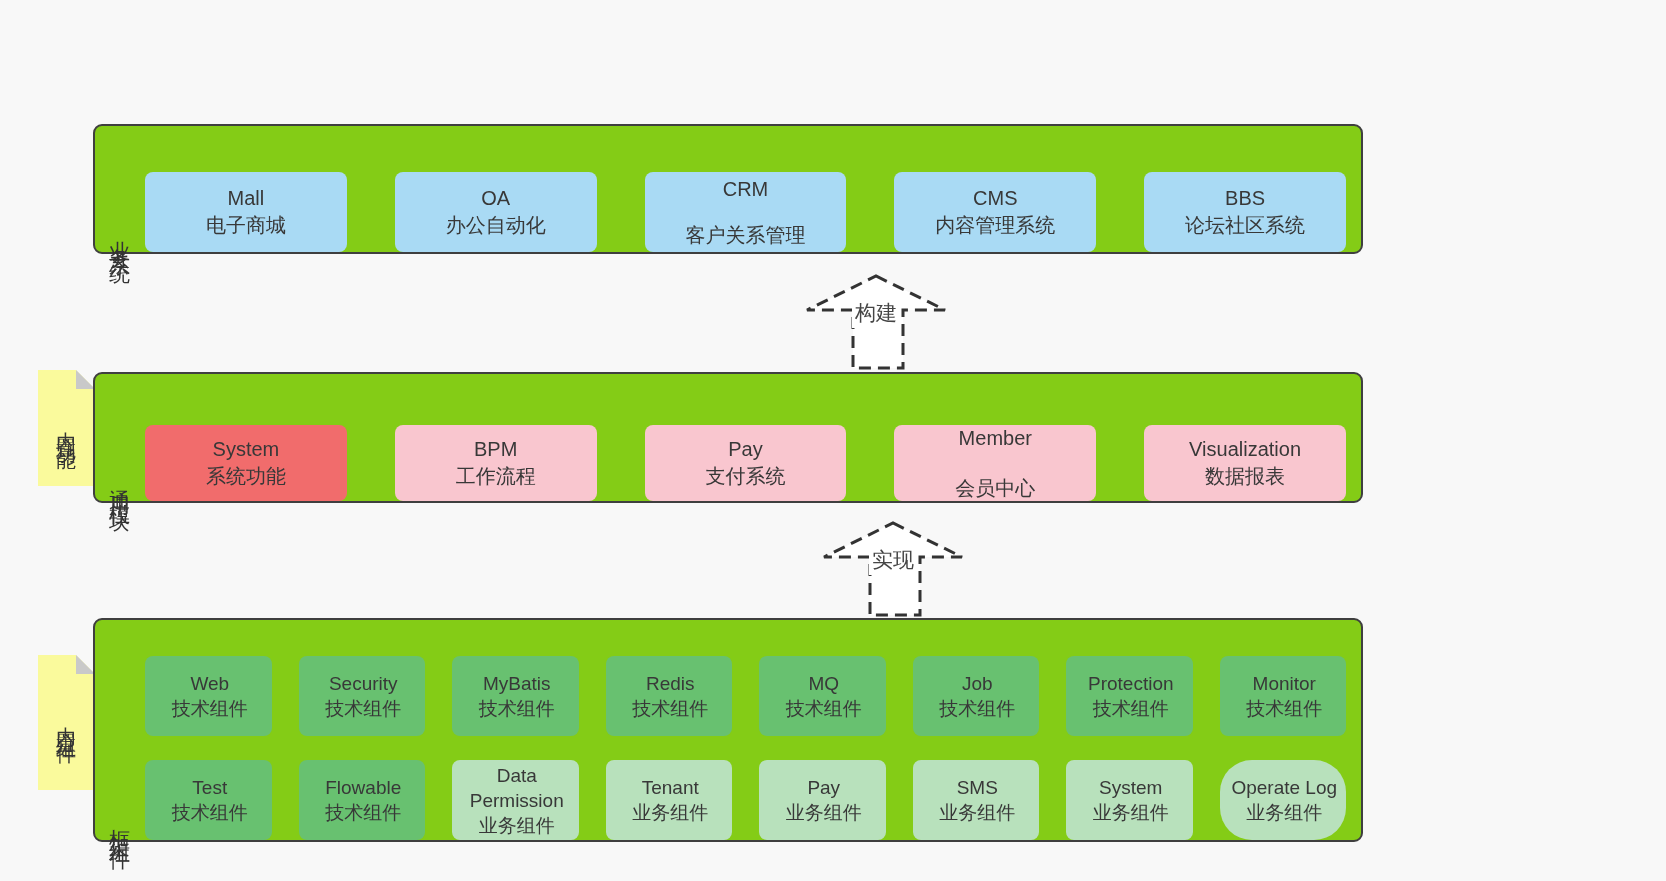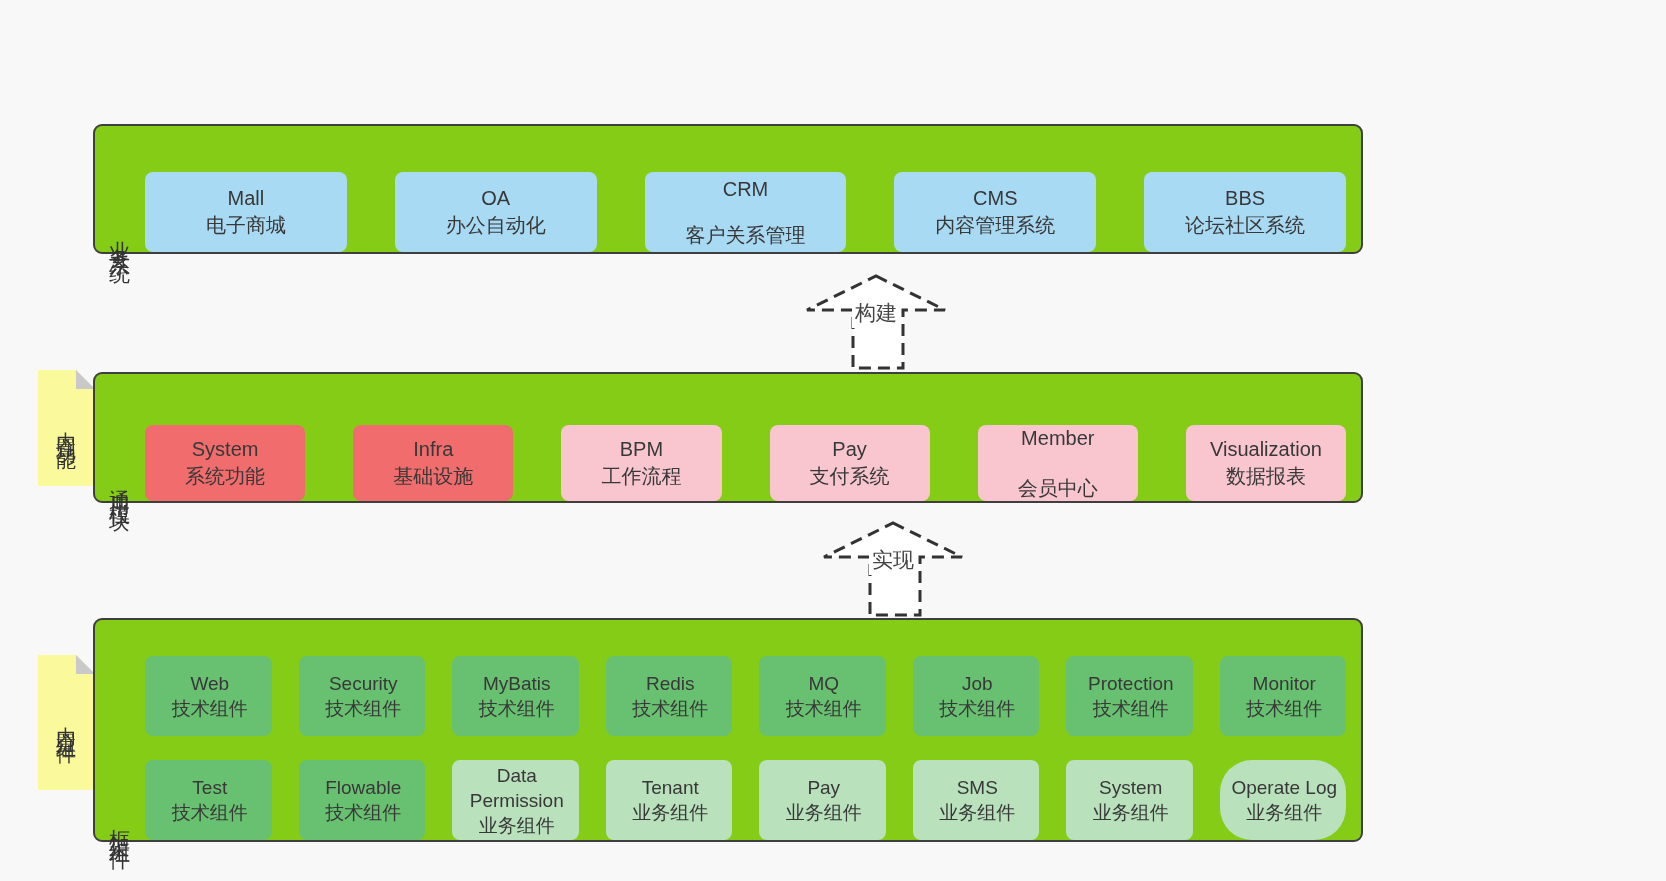--- a/index.html
+++ b/index.html
@@ -102,24 +102,20 @@
   <div class="note note-modules">
     <span class="note-text">内置功能</span>
   </div>
   <section class="panel panel-modules">
     <div class="side-label">通用模块</div>
     <div class="boxes">
         <div class="box" style="background: rgb(241, 108, 108);">
           <span>System</span>
           <span>系统功能</span>
         </div>
-        <div class="box" style="background: rgb(241, 108, 108);">
-          <span>Infra</span>
-          <span>基础设施</span>
-        </div>
         <div class="box" style="background: rgb(249, 198, 207);">
           <span>BPM</span>
           <span>工作流程</span>
         </div>
         <div class="box" style="background: rgb(249, 198, 207);">
           <span>Pay</span>
           <span>支付系统</span>
         </div>
         <div class="box" style="background: rgb(249, 198, 207); gap: 23px;">
           <span>Member</span>

